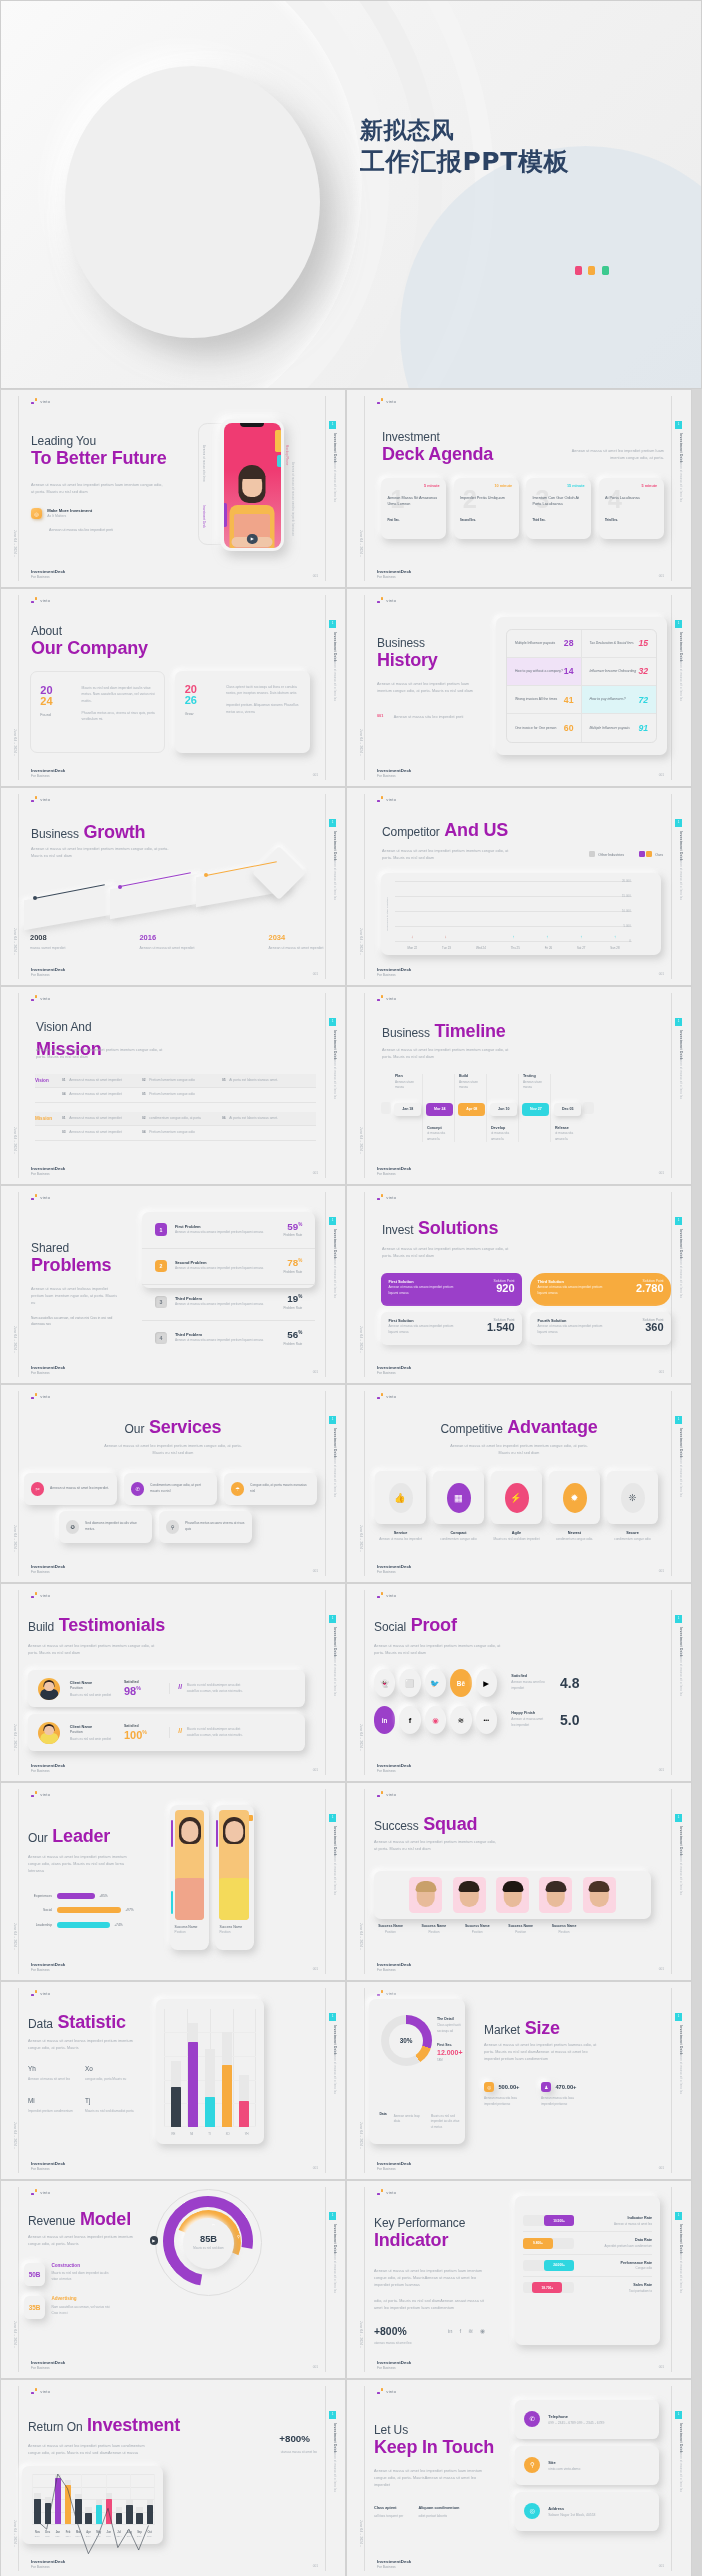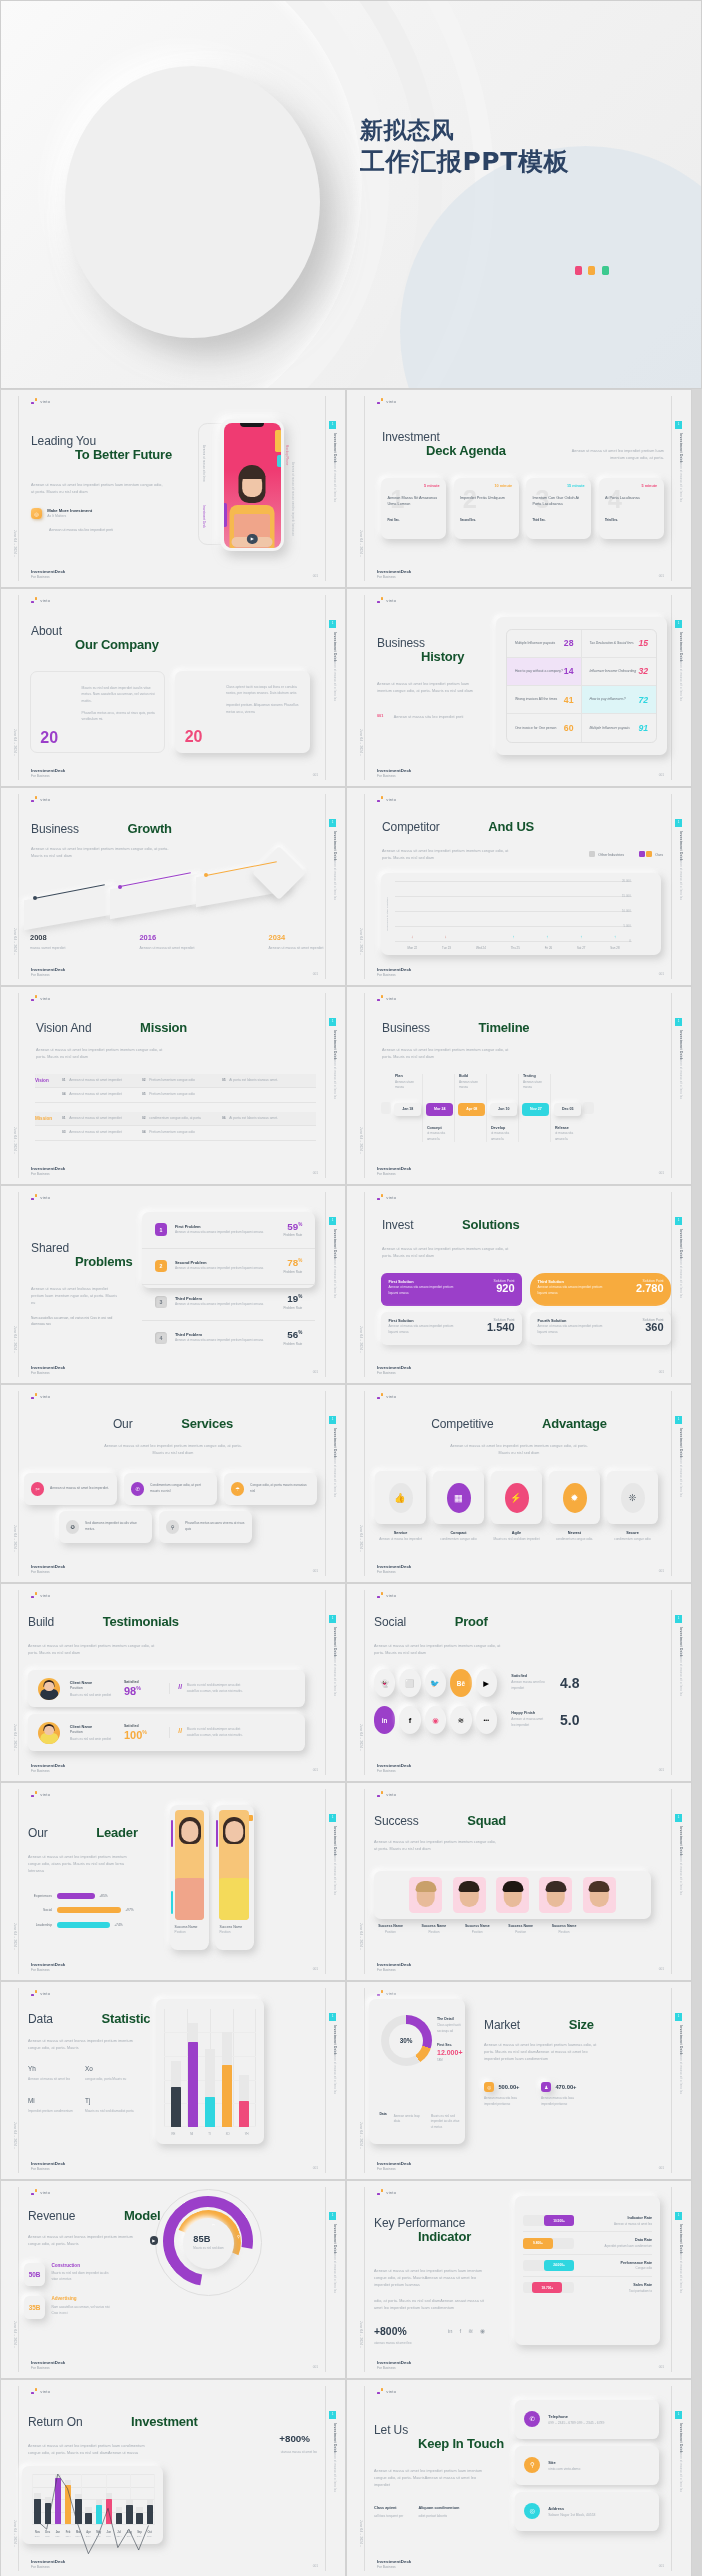--- a/index.html
+++ b/index.html
@@ -89,21 +89,21 @@
     font-size:2.8px;color:#b6bcc3;letter-spacing:0.2px;line-height:1.5;height:75px;overflow:hidden;}
   .date-txt{position:absolute;left:11.6px;bottom:30px;writing-mode:vertical-rl;
     font-size:2.9px;color:#a9b0b7;letter-spacing:0.3px;}
   .foot{position:absolute;left:30px;bottom:8px;}
   .foot b{display:block;font-size:4.3px;color:#37475a;letter-spacing:0.1px;}
   .foot span{display:block;font-size:3.2px;color:#9aa2aa;margin-top:0.6px;}
   .pnum{position:absolute;right:27px;bottom:8.7px;font-size:3.2px;color:#aeb4ba;}
 
   
   .h-thin{font-size:12px;color:#3b4a5a;font-weight:400;letter-spacing:-0.1px;line-height:1.12;}
-  .h-bold{font-size:13px;color:#14532d;font-weight:700;letter-spacing:-0.2px;line-height:1.12;margin-left:44px;}
+  .h-bold{font-size:18px;color:#a21caf;font-weight:700;letter-spacing:-0.2px;line-height:1.12;}
   .h-row{display:flex;align-items:baseline;gap:4.6px;}
   .body-p{font-size:3.7px;color:#a4abb3;line-height:1.85;letter-spacing:0.1px;}
 
   
   .neu{
     background:#f1f1f1;border-radius:7px;
     box-shadow: 2.9px 3.5px 7px rgba(176,176,176,.5), -2.9px -2.9px 5.8px rgba(255,255,255,.95);
   }
   .neu-out-soft{
     border-radius:7px;border:0.6px solid #e4e4e4;
@@ -148,21 +148,21 @@
   .s2-ghost{position:absolute;left:9.3px;top:9.3px;font-size:25.5px;font-weight:700;color:#e3e3e3;line-height:1;}
   .s2-min{position:absolute;right:6.4px;top:5.8px;font-size:3.8px;font-weight:600;}
   .s2-t{position:relative;margin-top:12.7px;font-size:3.8px;color:#5b6773;line-height:1.55;}
   .s2-s{position:absolute;left:6.4px;bottom:17.4px;font-size:2.7px;font-weight:700;color:#3b4a5a;}
 
   
   .s3-h{position:absolute;left:30px;top:36px;}
   .s3-boxes{position:absolute;left:29px;top:82px;display:flex;gap:10.4px;}
   .s3-box{width:135px;height:82px;padding:12.7px 9.3px;display:flex;gap:9.3px;}
   .s3-num{width:32px;}
-  .s3-n1,.s3-n2{font-size:16px;font-weight:700;line-height:1.06;margin-top:45px;}
+  .s3-n1,.s3-n2{font-size:11px;font-weight:700;line-height:1.06;}
   .s3-lab{font-size:3.7px;color:#8e969e;margin-top:5.2px;}
   .s3-tx{font-size:3.4px;color:#a8afb7;line-height:1.95;flex:1;}
   .s3-tx .gap{display:block;height:5.2px;}
 
   
   .s4-h{position:absolute;left:30px;top:48px;}
   .s4-p{position:absolute;left:30px;top:92px;width:97px;}
   .s4-small{position:absolute;left:30px;top:125px;display:flex;gap:10.4px;}
   .s4-001{font-size:3.8px;font-weight:700;color:#ef4a7b;}
   .s4-card{position:absolute;left:149px;top:28px;width:171px;height:138px;}
@@ -199,21 +199,21 @@
   .s6-axis{position:absolute;right:1.2px;font-size:2.9px;color:#aeb5bc;transform:translateY(-50%);}
   .s6-bars{position:absolute;left:0;right:0;bottom:0;top:0;display:flex;justify-content:space-around;align-items:flex-end;}
   .s6-grp{display:flex;align-items:flex-end;gap:1.2px;position:relative;}
   .s6-bar{width:7.5px;border-radius:0.6px 0.6px 0 0;}
   .s6-tick{position:absolute;top:-7.5px;left:50%;transform:translateX(-50%);font-size:4px;font-weight:700;}
   .s6-xlab{position:absolute;left:14px;right:29px;bottom:5.2px;display:flex;justify-content:space-around;}
   .s6-xlab span{font-size:2.9px;color:#9aa1a8;}
   .s6-ylab{position:absolute;left:4.6px;top:50%;transform:translateY(-50%) rotate(180deg);writing-mode:vertical-rl;font-size:2.5px;color:#b4bac0;}
 
   
-  .s7-h{position:absolute;left:35px;top:34px;}
+  .s7-h{position:absolute;left:35px;top:34px;flex-direction:column;}
   .s7-p{position:absolute;left:35px;top:60px;width:134px;}
   .s7-block{position:absolute;left:34px;width:281px;}
   .s7-cat{font-size:4.6px;font-weight:700;width:27px;flex-shrink:0;}
   .s7-row{display:flex;align-items:flex-start;border-bottom:0.6px solid #e3e3e3;padding:4px 0;}
   .s7-row.hl{background:#ededed;}
   .s7-it{display:flex;gap:3.5px;width:80px;}
   .s7-no{font-size:3.3px;font-weight:700;color:#878f98;}
   .s7-tx{font-size:3.3px;color:#a6adb5;line-height:1.6;}
 
   
@@ -387,21 +387,21 @@
   .s19-h{position:absolute;left:27px;top:28px;}
   .s19-p{position:absolute;left:27px;top:53px;width:108px;}
   .s19-items{position:absolute;left:23px;top:82px;}
   .s19-it{display:flex;gap:6.4px;align-items:flex-start;margin-bottom:10.4px;}
   .s19-bx{width:21px;height:23px;border-radius:5.2px;display:flex;align-items:center;justify-content:center;
     font-size:6.4px;font-weight:700;flex-shrink:0;}
   .s19-t{font-size:4.6px;font-weight:700;}
   .s19-d{font-size:3.2px;color:#a8afb7;line-height:1.9;margin-top:2.3px;width:60px;}
   .s19-g{position:absolute;left:152px;top:10.4px;width:111px;height:125px;}
   .s19-ring{position:absolute;border-radius:50%;}
-  .s19-ctr{position:absolute;left:50%;top:50%;transform:translate(-50%,-50%);text-align:left;}
+  .s19-ctr{position:absolute;left:50%;top:50%;transform:translate(-50%,-50%);text-align:center;}
   .s19-cv{font-size:9.3px;font-weight:700;color:#2f3e4e;}
   .s19-cd{font-size:2.9px;color:#a8afb7;line-height:1.75;margin-top:1.7px;}
   .s19-pin{position:absolute;width:8.7px;height:8.7px;border-radius:50%;display:flex;align-items:center;justify-content:center;font-size:4px;}
 
   
   .s20-h{position:absolute;left:27px;top:36px;}
   .s20-p{position:absolute;left:27px;top:87px;width:118px;}
   .s20-p2{position:absolute;left:27px;top:117px;width:118px;}
   .s20-big{position:absolute;left:27px;top:145px;font-size:10.4px;font-weight:700;color:#2f3e4e;}
   .s20-bigs{position:absolute;left:27px;top:160px;font-size:3.1px;color:#a8afb7;}

